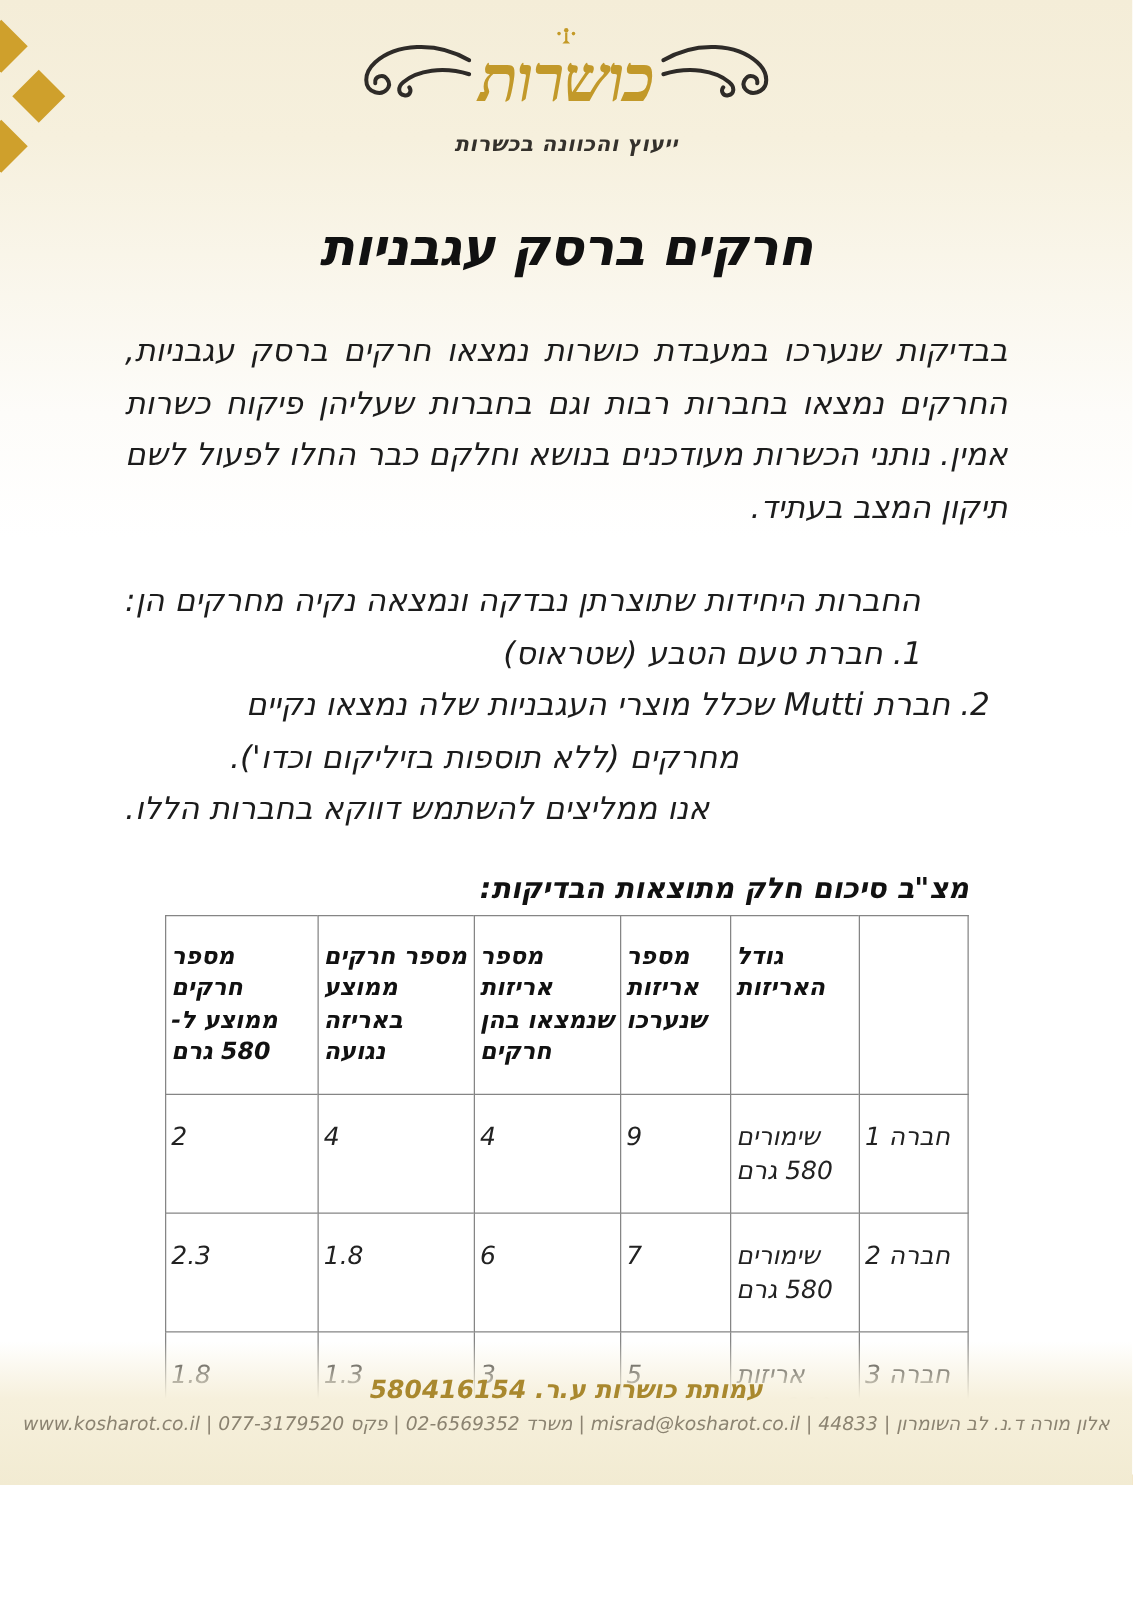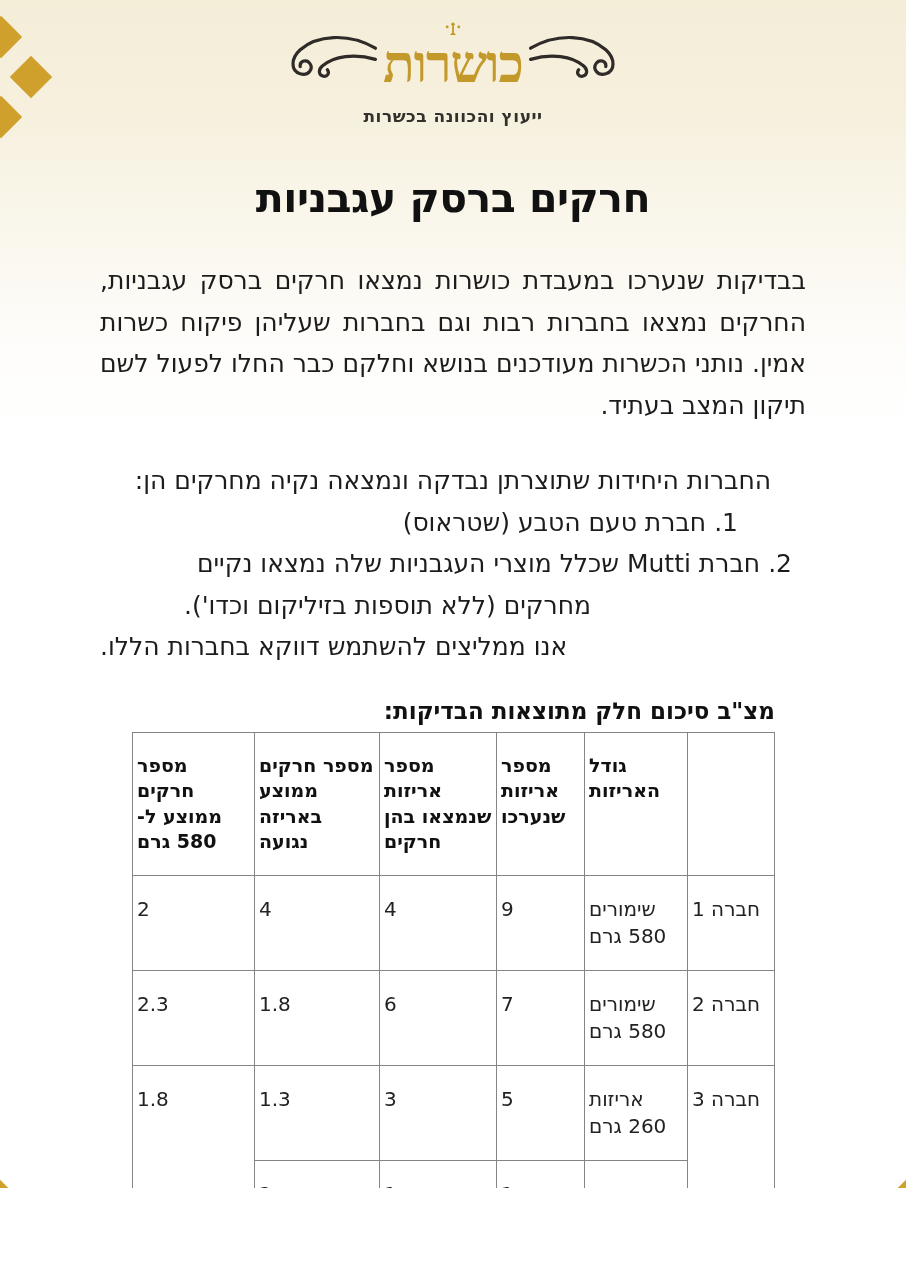--- a/index.html
+++ b/index.html
@@ -4,20 +4,21 @@
 <style>
   html,body{margin:0;padding:0;}
   .page{
     position:relative;
     width:906px;height:1188px;
     margin:0 auto;
     overflow:hidden;
     background:linear-gradient(to bottom,#f4edd8 0px,#f6f0dd 110px,#fdfcf9 330px,#ffffff 430px,#ffffff 100%);
     font-family:"DejaVu Sans",sans-serif;
     color:#1c1c1c;
+    font-style:italic;
   }
   
   .diamond{position:absolute;background:#cfa02c;transform:rotate(45deg);}
   .d-top-1{width:30px;height:30px;left:-14px;top:22px;}
   .d-top-2{width:30px;height:30px;left:16px;top:62px;}
   .d-top-3{width:30px;height:30px;left:-14px;top:102px;}
   .d-bot-left{width:74px;height:74px;left:-41px;top:1191px;}
   .d-bot-right{width:74px;height:74px;left:873px;top:1191px;}
 
   
@@ -34,21 +35,21 @@
   .flourish.mirror{transform:scaleX(-1);}
   .tagline{margin-top:16px;font-size:17px;font-weight:600;color:#34312c;letter-spacing:0.5px;}
 
   
   .title{margin-top:48px;text-align:center;font-size:41px;font-weight:bold;color:#111;letter-spacing:-0.5px;}
 
   
   .content{direction:rtl;padding:0 100px;font-size:25px;line-height:1.66;}
   .content p{margin:0;}
   .p-intro{margin-top:38px !important;text-align:justify;}
-  .p-clean-intro{margin-top:34px !important;text-align:center;}
+  .p-clean-intro{margin-top:34px !important;text-align:left;}
   .p-item1{text-align:right;padding-left:0;padding-right:68px;}
   .p-item2{text-align:right;padding-right:14px;}
   .p-item2-cont{text-align:right;padding-right:215px;}
   .p-reco{text-align:left;}
   .p-halacha{margin-top:36px !important;text-align:justify;}
 
   
   .table-section{direction:rtl;margin:30px 131px 0 131px;}
   .tbl-caption{font-size:23px;font-weight:bold;text-align:right;margin-bottom:8px;color:#111;}
   table.results{border-collapse:collapse;table-layout:fixed;width:642px;}
@@ -193,14 +194,18 @@
         <td class="size-cell">שימורים
 580 גרם</td>
         <td>1</td>
         <td>1</td>
         <td>2</td>
       </tr>
     </tbody>
       </table>
   </div>
 
+  <div class="footer">
+    <div class="footer-org">עמותת כושרות ע.ר. 580416154</div>
+    <div class="footer-contact">אלון מורה ד.נ. לב השומרון | 44833 | misrad@kosharot.co.il | משרד 02-6569352 | פקס 077-3179520 | www.kosharot.co.il</div>
+  </div>
 
 </div>
 
 </body></html>

